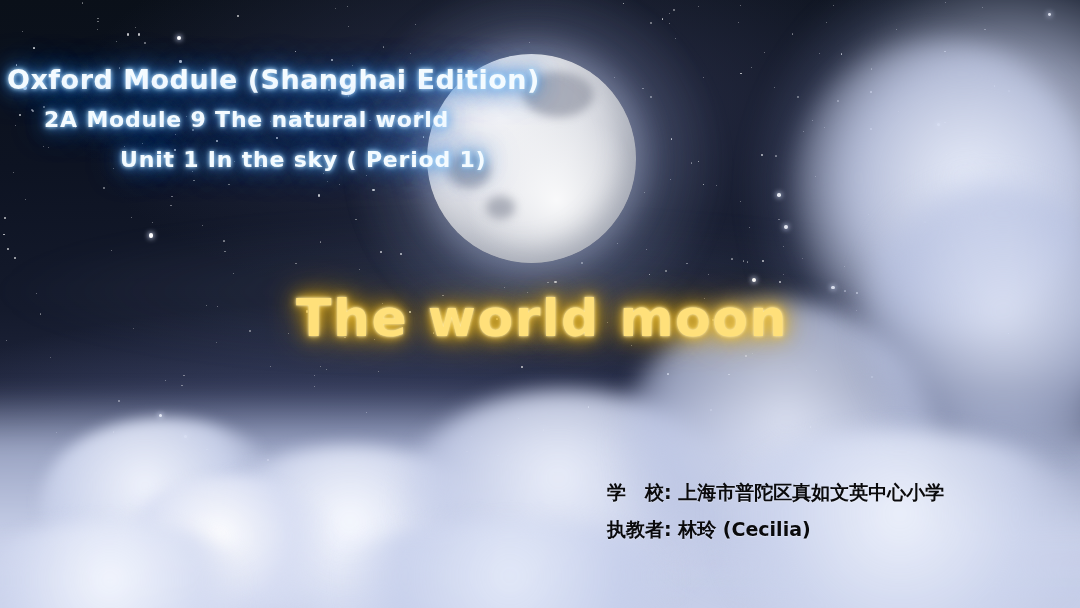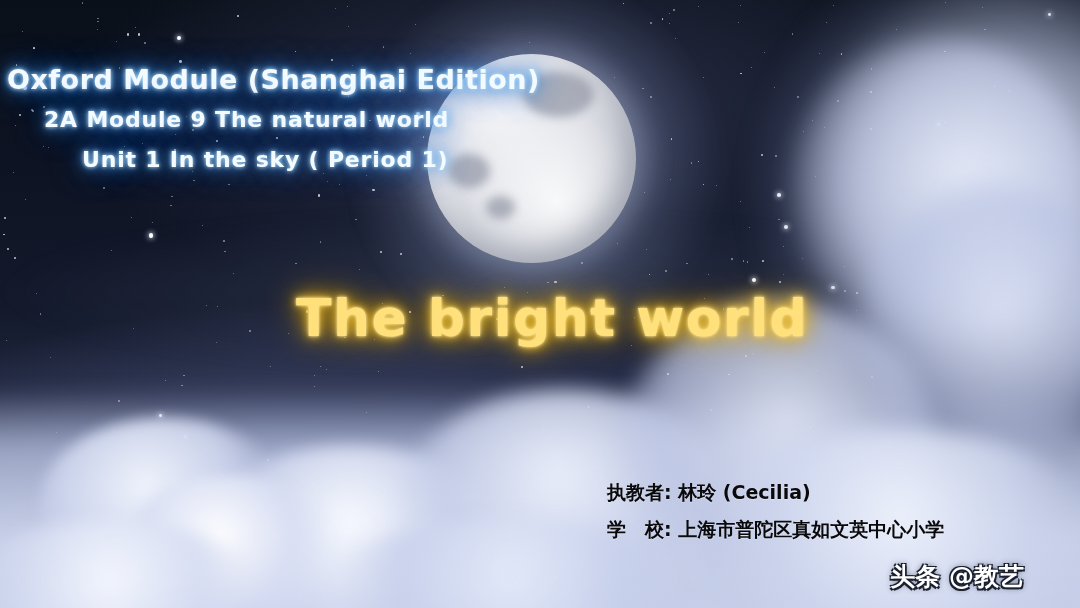--- a/index.html
+++ b/index.html
@@ -140,21 +140,21 @@
     white-space: nowrap;
     letter-spacing: .5px;
     text-shadow:
       0 0 4px #bfe6ff,
       0 0 10px #5fa9ee,
       0 0 20px #2f7fd6,
       0 0 34px #1c5fb0;
   }
   .hline-1 { margin-left: 7px;  font-size: 27px; line-height: 40px; }
   .hline-2 { margin-left: 44px; font-size: 22px; line-height: 40px; letter-spacing: .8px; }
-  .hline-3 { margin-left: 82px; font-size: 22px; line-height: 40px; letter-spacing: .8px; }
+  .hline-3 { margin-left: 120px; font-size: 22px; line-height: 40px; letter-spacing: .8px; }
 
   
   .main-title {
     position: absolute;
     left: 296px;
     top: 289px;
     z-index: 6;
     font-family: "DejaVu Sans", sans-serif;
     font-weight: bold;
     font-size: 52px;
@@ -502,22 +502,21 @@
     <b style="left:-40px; top:520px; width:300px; height:150px; background:radial-gradient(circle at 50% 40%, rgba(244,247,254,.95) 0%, rgba(212,219,241,.82) 52%, rgba(170,180,215,0) 80%); filter:blur(8px);"></b>
     <b style="left:320px; top:520px; width:380px; height:140px; background:radial-gradient(circle at 50% 40%, rgba(228,234,249,.92) 0%, rgba(198,207,235,.80) 54%, rgba(160,172,210,0) 82%); filter:blur(9px);"></b>
   </div>
 
   <div class="heading">
     <div class="hline hline-1">Oxford Module (Shanghai Edition)</div>
     <div class="hline hline-2">2A Module 9 The natural world</div>
     <div class="hline hline-3">Unit 1 In the sky ( Period 1)</div>
   </div>
 
-  <div class="main-title">The bright world</div>
+  <div class="main-title">The world moon</div>
 
   <div class="credits">
+    <div>学　校:  上海市普陀区真如文英中心小学</div>
     <div>执教者:  林玲   (Cecilia)</div>
-    <div>学　校:  上海市普陀区真如文英中心小学</div>
   </div>
 
-  <div class="watermark">头条 @教艺</div>
 
 </div>
 
 </body></html>

